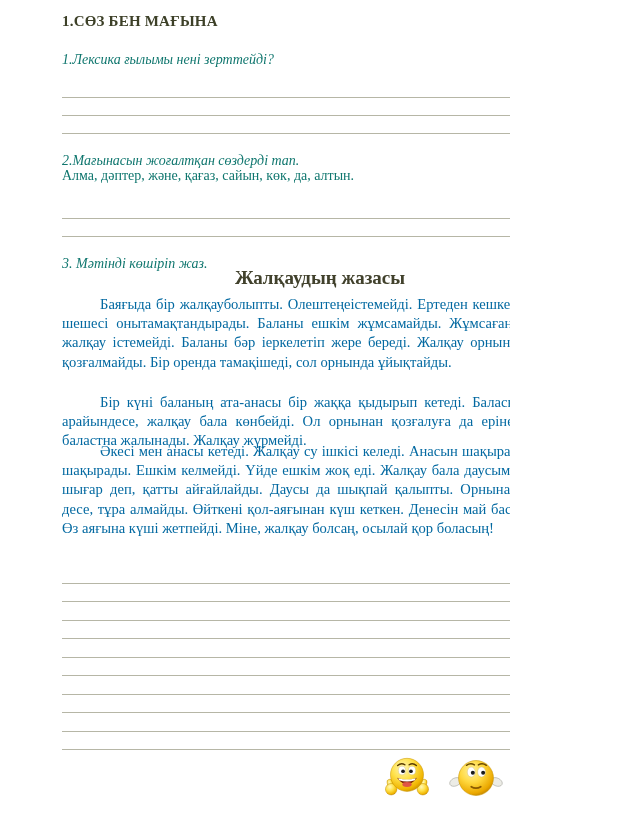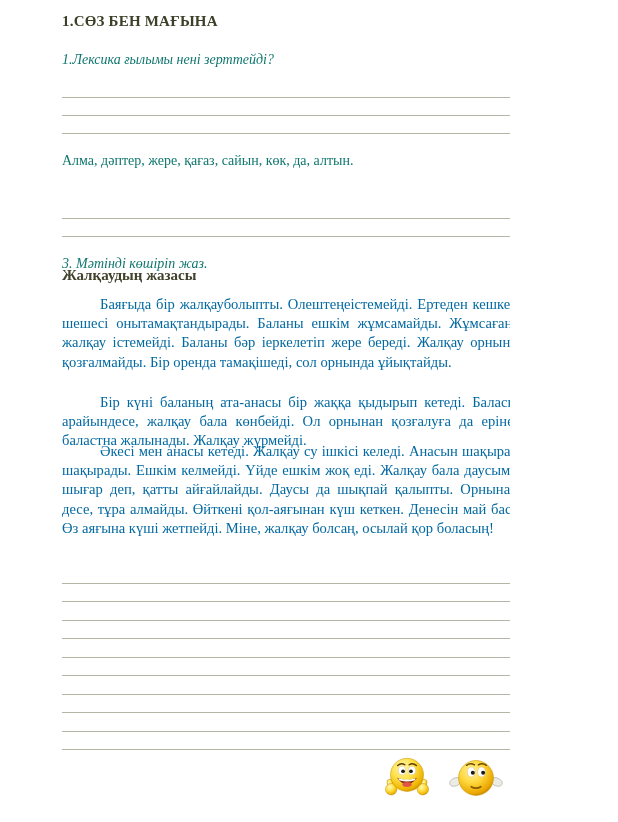--- a/index.html
+++ b/index.html
@@ -31,22 +31,23 @@
   .block1{top:80px;}
   .block2{top:201px;}
   .block3{top:565px;}
   .rule-line{
     height:17px;
     border-bottom:1px solid #b6b6a6;
   }
   .block3 .rule-line{height:17.5px;}
   .story-heading{
     top:267px;
+    text-align:center;
     font-weight:bold;
-    font-size:15px;
+    font-size:19px;
     color:#41412c;
   }
   .para{
     text-align:justify;
     text-indent:38px;
     font-size:14.6px;
     line-height:19.2px;
     color:#0369a1;
   }
   .para1{top:295px;}
@@ -70,21 +71,22 @@
 
   <div class="abs question q1">1.Лексика ғылымы нені зерттейді?</div>
 
   <div class="abs rule-block block1">
       <div class="rule-line"></div>
       <div class="rule-line"></div>
       <div class="rule-line"></div>
     </div>
 
   <div class="abs question q2">
-    <div class="q2-words">Алма, дәптер, жере, қағаз, сайын, көк, да, алтын.</div>
+    <div>2.Мағынасын жоғалтқан сөздерді тап.</div>
+    <div class="q2-words">Алма, дәптер, және, қағаз, сайын, көк, да, алтын.</div>
   </div>
 
   <div class="abs rule-block block2">
       <div class="rule-line"></div>
       <div class="rule-line"></div>
     </div>
 
   <div class="abs question q3">3. Мәтінді көшіріп жаз.</div>
 
   <div class="abs story-heading">Жалқаудың жазасы</div>

